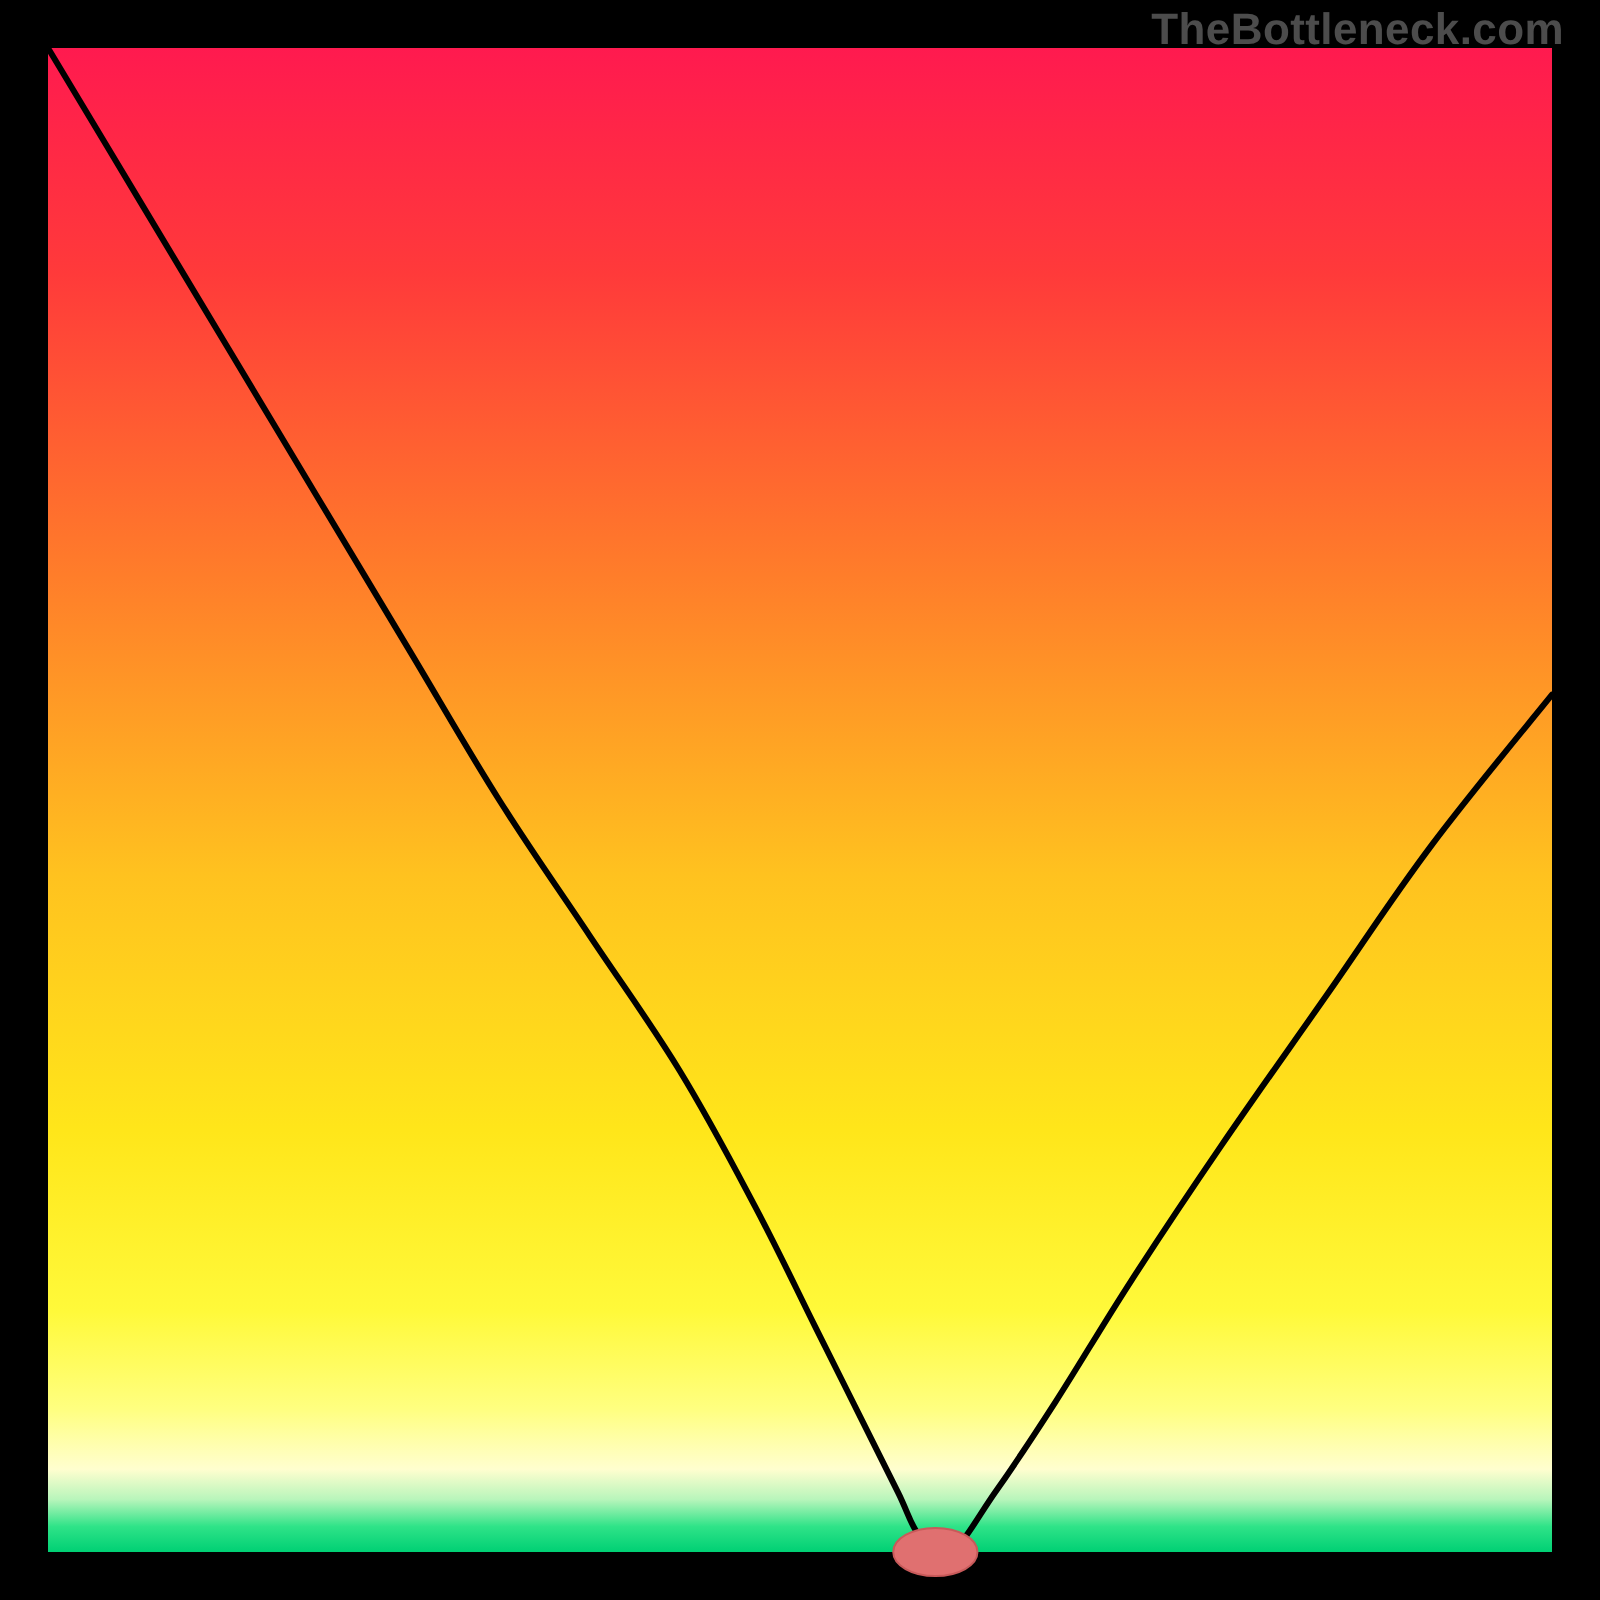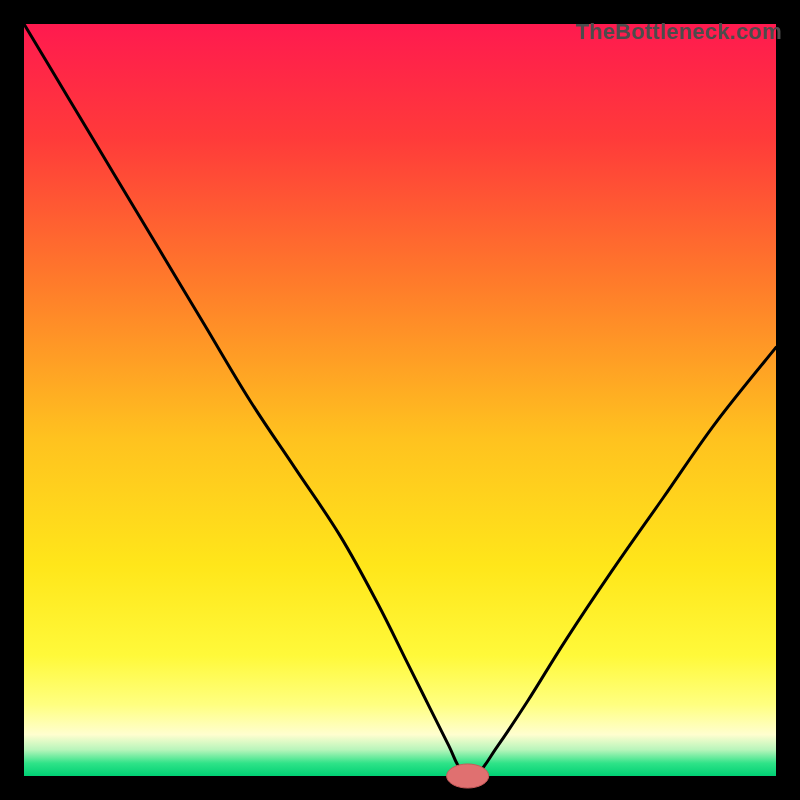--- a/index.html
+++ b/index.html
@@ -19,21 +19,20 @@
   }
   .watermark {
     position: absolute;
     top: 2px;
     right: 18px;
     color: #4c4c4c;
     font-size: 22px;
     font-weight: bold;
     letter-spacing: 0.2px;
     z-index: 5;
-    margin-top: 17px;
   }
   svg {
     display: block;
   }
 </style>
 </head>
 <body>
 
 <div class="frame">
   <div class="watermark">TheBottleneck.com</div>

